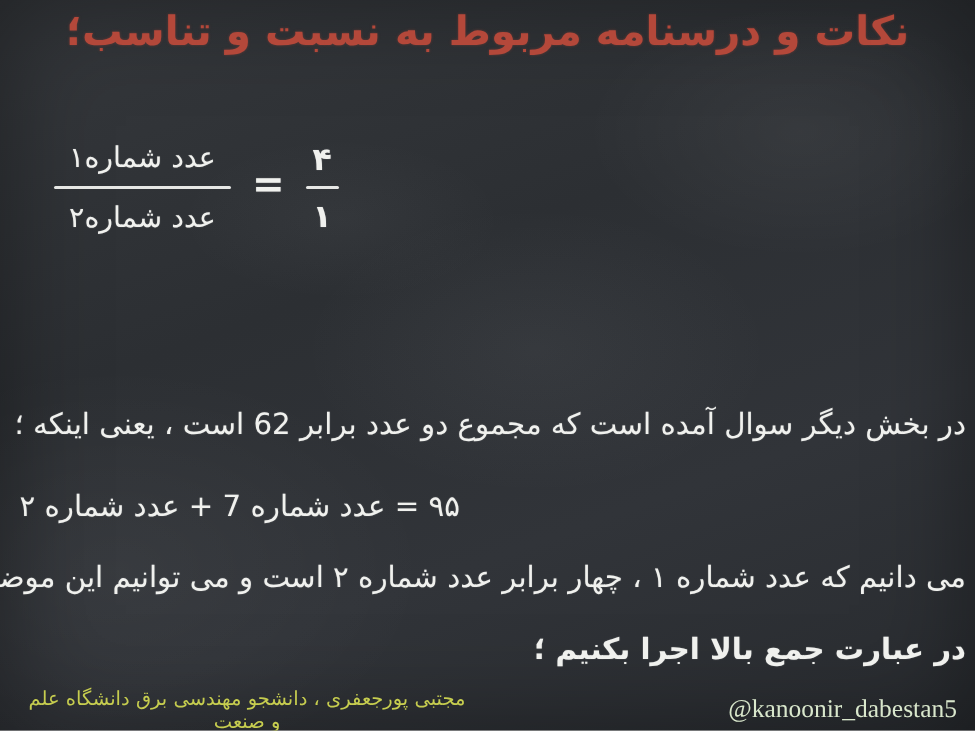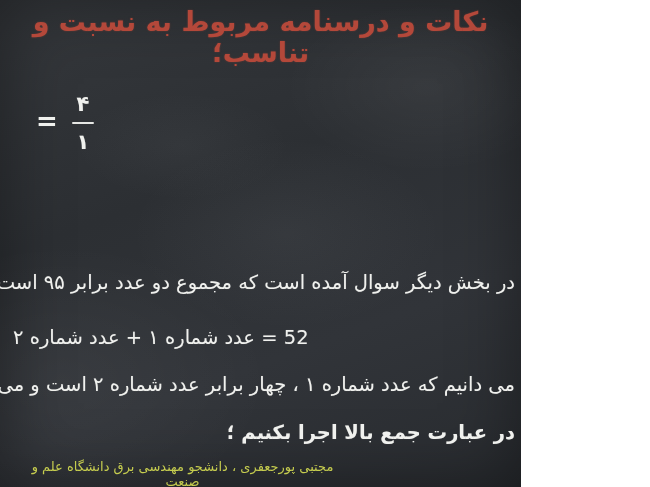--- a/index.html
+++ b/index.html
@@ -1,18 +1,18 @@
 <!DOCTYPE html>
 <html lang="fa"><head>
 <meta charset="utf-8">
 <style>
   html,body{margin:0;padding:0;}
   .board{
     position:relative;
-    width:521px;height:487px;
+    width:650px;height:487px;
     overflow:hidden;
     font-family:"DejaVu Sans",sans-serif;
     background:
       radial-gradient(ellipse 220px 130px at 82% 18%, rgba(255,255,255,0.05), transparent 65%),
       radial-gradient(ellipse 320px 210px at 12% 78%, rgba(255,255,255,0.045), transparent 65%),
       radial-gradient(ellipse 260px 160px at 55% 48%, rgba(205,210,215,0.05), transparent 60%),
       radial-gradient(ellipse 180px 90px at 35% 30%, rgba(210,214,218,0.04), transparent 60%),
       linear-gradient(160deg,#35383c 0%,#2c2f33 38%,#313439 68%,#292c30 100%);
     box-shadow:inset 0 0 70px rgba(0,0,0,0.4);
   }
@@ -69,34 +69,40 @@
   }
 </style>
 </head>
 <body>
 
 <div class="board">
 
   <div class="title" dir="rtl">نکات و درسنامه مربوط به نسبت و تناسب؛</div>
 
   <div class="frac-row">
+    <div class="frac big-frac chalk">
+      <div class="num" dir="rtl">عدد شماره۱</div>
+      <div class="bar"></div>
+      <div class="den" dir="rtl">عدد شماره۲</div>
+    </div>
     <div class="eq chalk">=</div>
     <div class="frac small-frac chalk">
       <div>۴</div>
       <div class="bar"></div>
       <div>۱</div>
     </div>
   </div>
 
 
-  <div class="line chalk l2">در بخش دیگر سوال آمده است که مجموع دو عدد برابر ۹۵ است ، یعنی اینکه ؛</div>
+  <div class="line chalk l2">در بخش دیگر سوال آمده است که مجموع دو عدد برابر 62 است ، یعنی اینکه ؛</div>
 
-  <div class="line chalk l3">52 = عدد شماره ۱ + عدد شماره ۲</div>
+  <div class="line chalk l3">۹۵ = عدد شماره 7 + عدد شماره ۲</div>
 
   <div class="line chalk l4">می دانیم که عدد شماره ۱ ، چهار برابر عدد شماره ۲ است و می توانیم این موضوع را</div>
 
   <div class="line chalk l5">در عبارت جمع بالا اجرا بکنیم ؛</div>
 
   <div class="footer">
+    <div class="handle" style="order:2;">@kanoonir_dabestan5</div>
     <div class="credit" style="order:1;">مجتبی پورجعفری ، دانشجو مهندسی برق دانشگاه علم و صنعت</div>
   </div>
 
 </div>
 
 </body></html>

